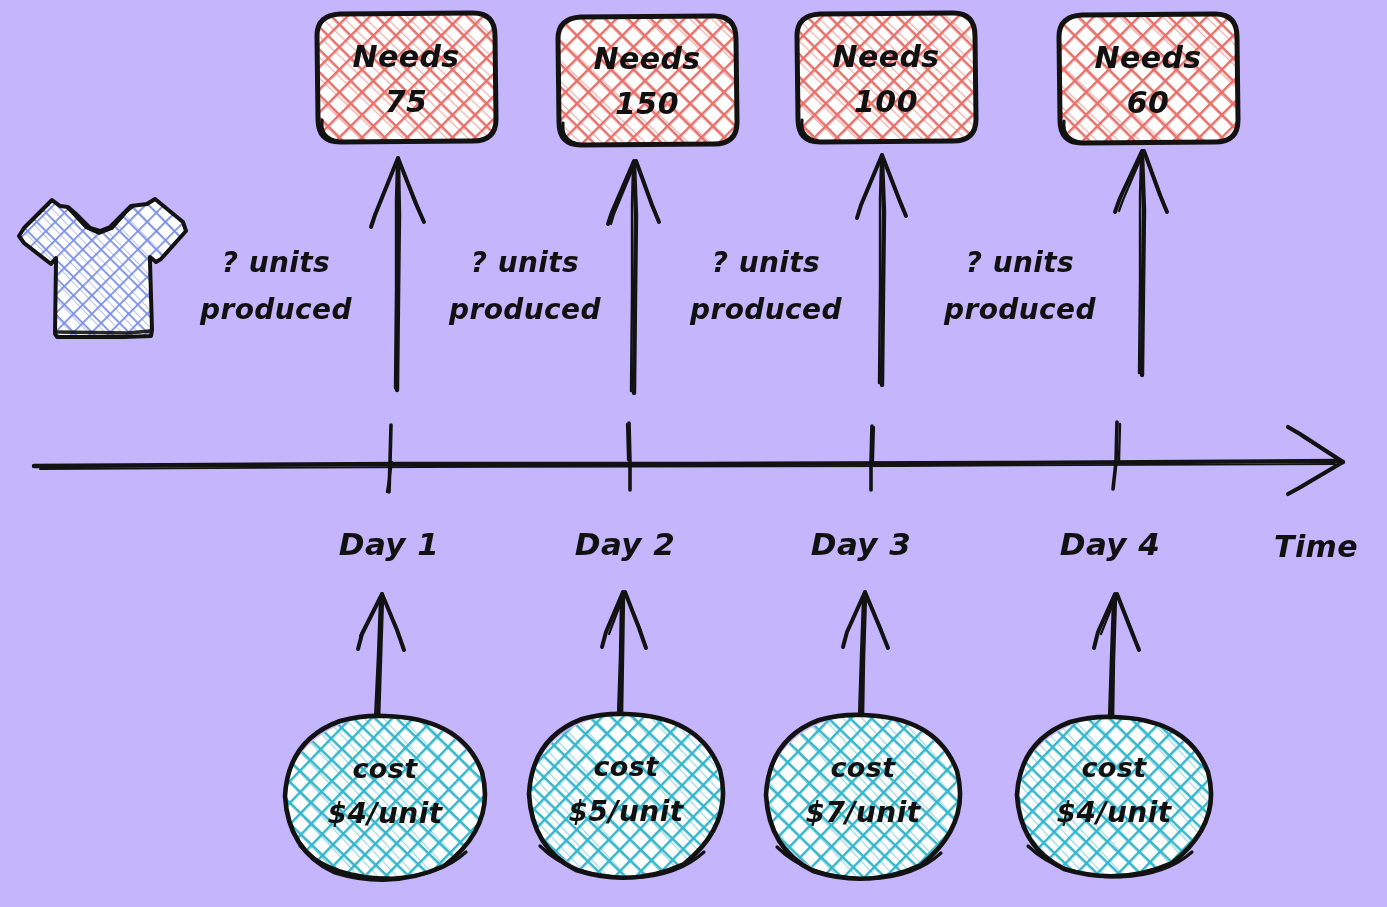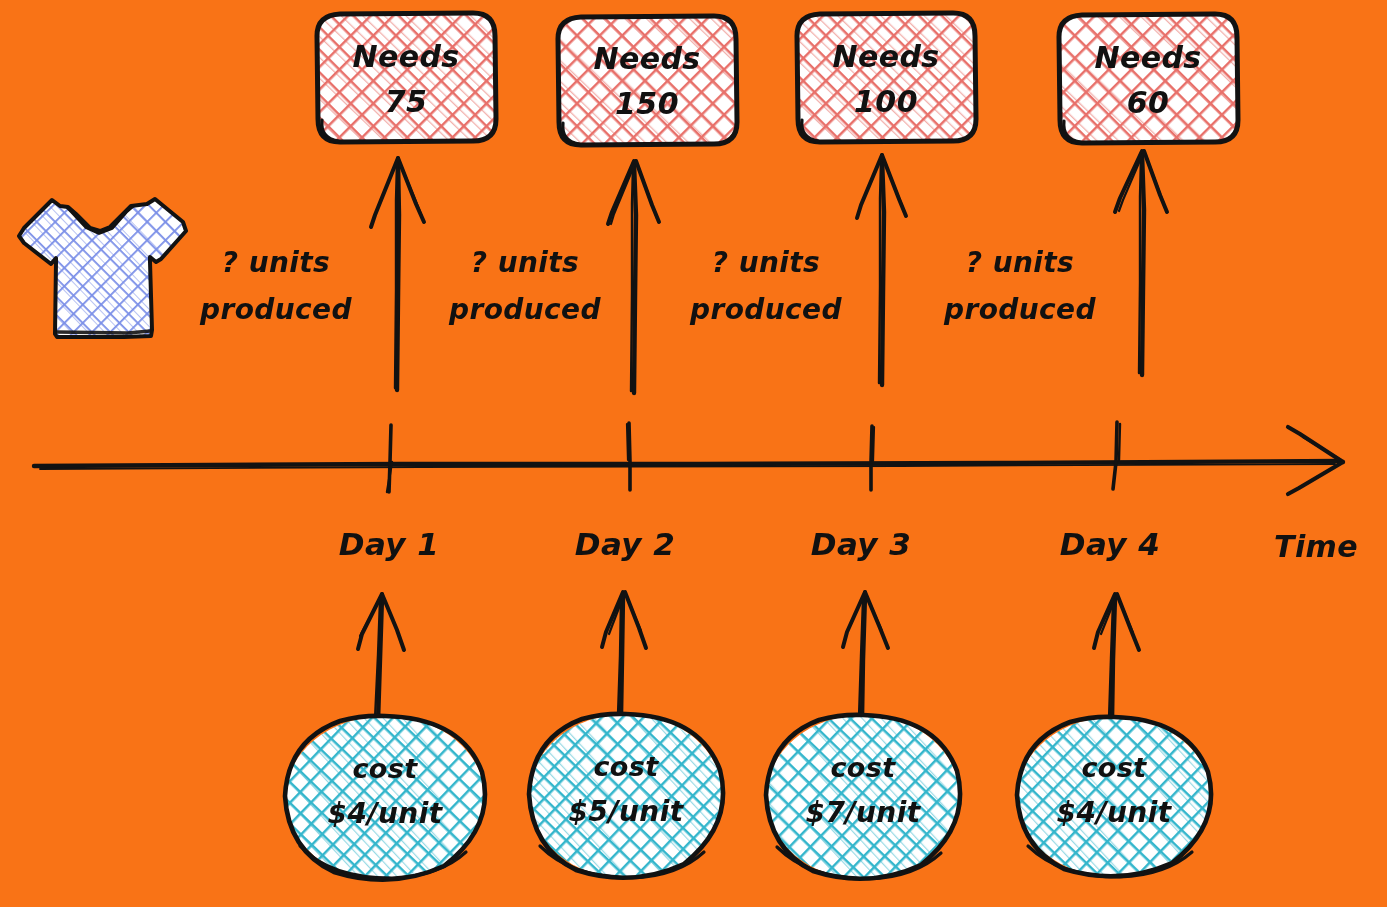--- a/index.html
+++ b/index.html
@@ -7,21 +7,21 @@
     padding: 0;
     background: #ffffff;
   }
   body {
     font-family: "DejaVu Sans", sans-serif;
   }
   #canvas {
     position: relative;
     width: 1387px;
     height: 907px;
-    background: #f97316;
+    background: #c4b5fd;
     overflow: hidden;
   }
   #canvas svg.layer {
     position: absolute;
     left: 0;
     top: 0;
     width: 1387px;
     height: 907px;
   }
   .hand-text {

